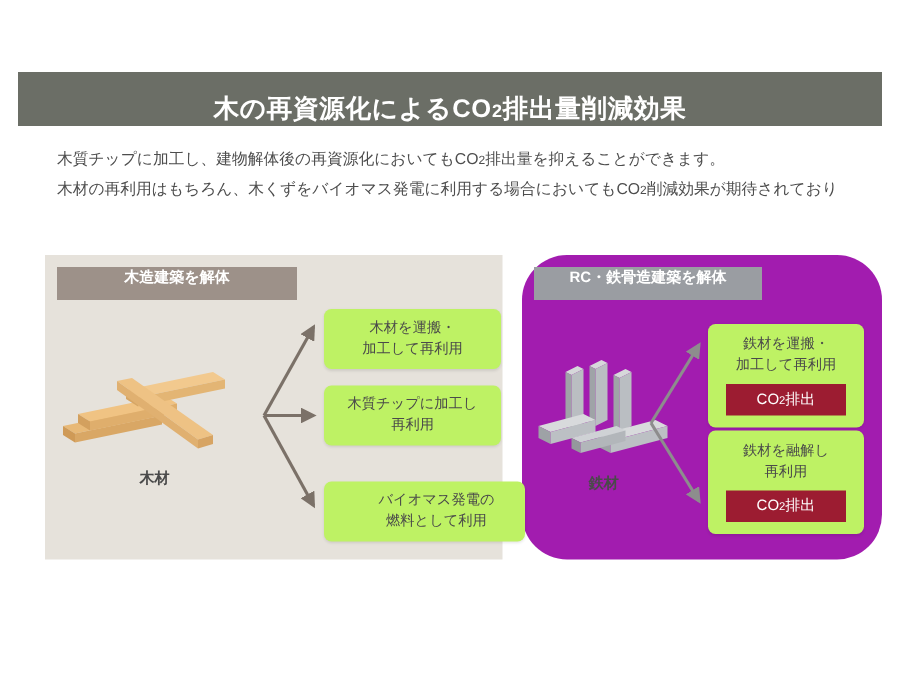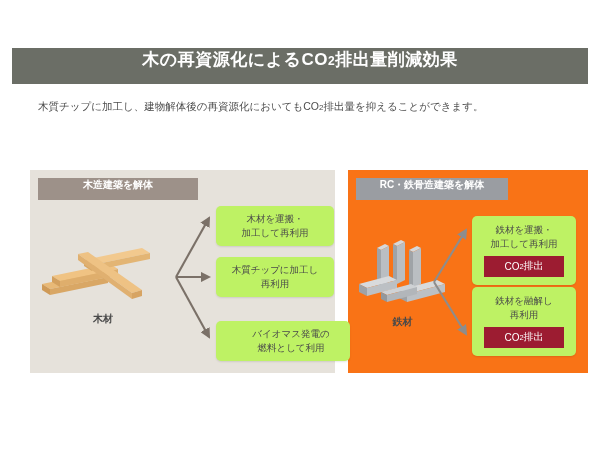--- a/index.html
+++ b/index.html
@@ -18,21 +18,21 @@
 
   
   .title-bar {
     position: absolute;
     left: 12px;
     top: 48px;
     width: 576px;
     height: 36px;
     background: #6b6e66;
     display: flex;
-    align-items: flex-start;
+    align-items: flex-end;
     justify-content: center;
   }
   .title-bar .title-text {
     color: #ffffff;
     font-size: 17px;
     font-weight: bold;
     letter-spacing: 0.5px;
     white-space: nowrap;
   }
   .title-text .sub { font-size: 12px; vertical-align: baseline; }
@@ -53,21 +53,21 @@
   }
   .lead .sub { font-size: 8px; }
 
   
   .panel {
     position: absolute;
     top: 170px;
     height: 203px;
   }
   .panel-left  { left: 30px;  width: 305px; background: #e6e2db; }
-  .panel-right { left: 348px; width: 240px; background: #f97316; }
+  .panel-right { left: 348px; width: 240px; background: #a21caf; border-radius: 30px; }
 
   .panel-header {
     position: absolute;
     left: 8px;
     top: 8px;
     height: 22px;
     display: flex;
     align-items: flex-start;
     justify-content: center;
   }
@@ -142,20 +142,21 @@
 <body>
 
 <div class="title-bar">
   <div class="title-text">
     <span>木の再資源化による</span><span>CO</span><span class="sub">2</span><span>排出量削減効果</span>
   </div>
 </div>
 
 <div class="lead">
   <p><span>木質チップに加工し、建物解体後の再資源化においても</span><span>CO</span><span class="sub">2</span><span>排出量を抑えることができます。</span></p>
+  <p><span>木材の再利用はもちろん、木くずをバイオマス発電に利用する場合においても</span><span>CO</span><span class="sub">2</span><span>削減効果が期待されており</span></p>
 </div>
 
 <div class="panel panel-left">
   <div class="panel-header">
     <span class="panel-header-label">木造建築を解体</span>
   </div>
 </div>
 
 <div class="panel panel-right">
   <div class="panel-header">

